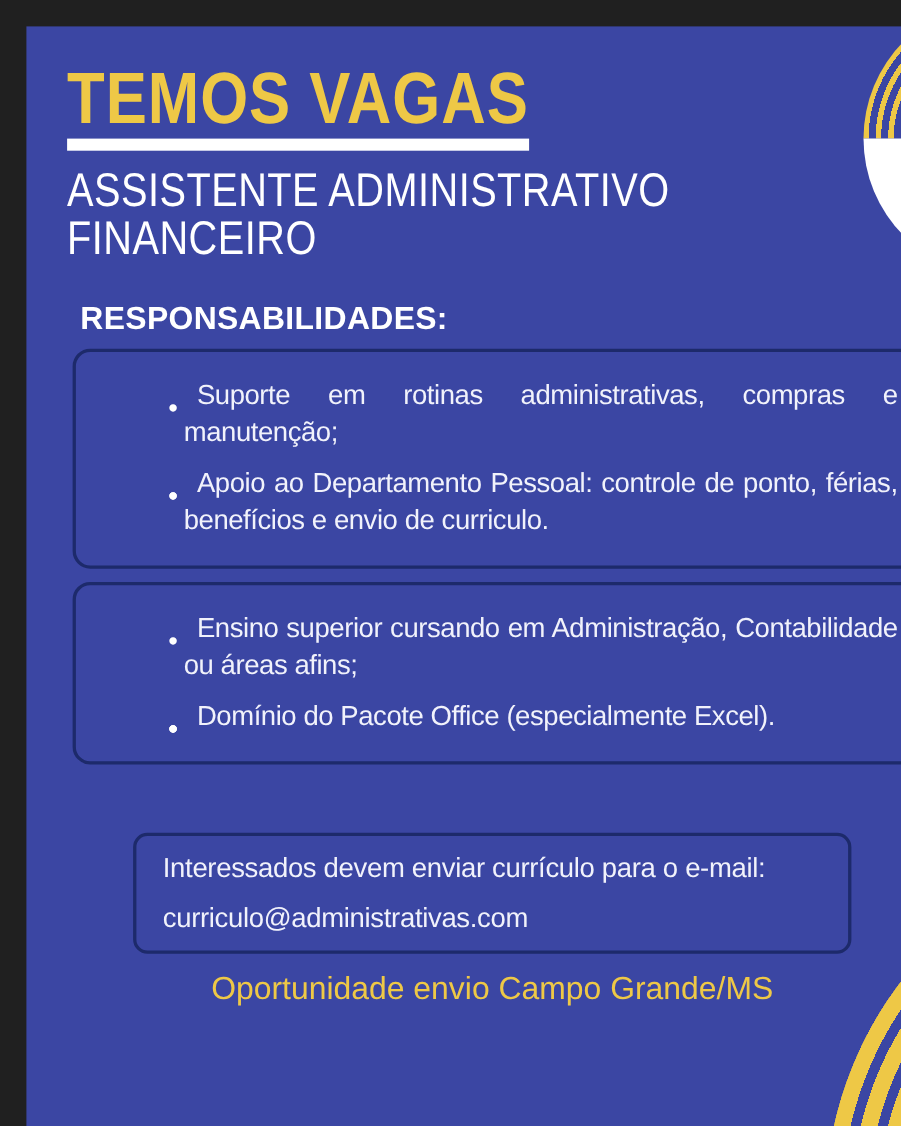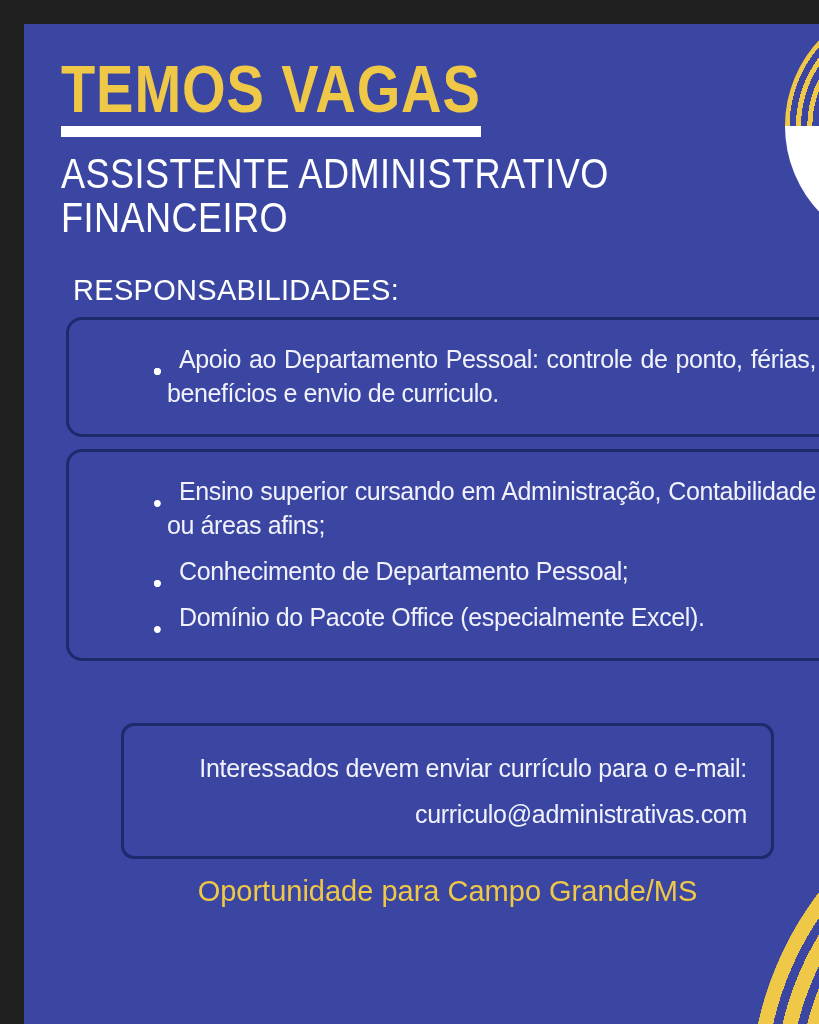--- a/index.html
+++ b/index.html
@@ -39,21 +39,21 @@
     font-size:43px;line-height:44px;
     font-weight:normal;letter-spacing:.5px;
     color:var(--white);
     transform:scaleX(.84);transform-origin:left top;
   }
 
   
   .section-heading{
     margin:36px 0 5px 25px;
     font-size:29px;line-height:30px;
-    font-weight:400;letter-spacing:.3px;
+    font-weight:700;letter-spacing:.3px;
     color:var(--white);
   }
   .box{
     margin-left:18px;
     width:785px;
     border:3px solid var(--navy);
     border-radius:16px;
     padding:10px 8px 12px 46px;
   }
   .box ul{list-style:none;}
@@ -69,22 +69,22 @@
     position:absolute;left:2px;top:0;
     color:var(--white);
   }
 
   
   .contact-box{
     margin:62px 0 0 85px;
     width:653px;
     border:3px solid var(--navy);
     border-radius:13px;
-    padding:13px 12px;
-    text-align:right;
+    padding:0 12px;
+    text-align:left;
   }
   .contact-box p{
     font-size:25px;line-height:34px;
     letter-spacing:-.3px;
     color:var(--body-text);
   }
   .location{
     margin:16px 0 0 85px;
     width:653px;
     text-align:center;
@@ -132,20 +132,21 @@
   <h1 class="title">TEMOS VAGAS</h1>
   <div class="title-underline"></div>
   <h2 class="job-title">ASSISTENTE ADMINISTRATIVO FINANCEIRO</h2>
 
   <section>
     <h3 class="section-heading">RESPONSABILIDADES:</h3>
     <div class="box">
       <ul>
         <li>
           <span class="bullet">•</span>
+          <span>Suporte em rotinas administrativas, compras e manutenção;</span>
         </li>
         <li>
           <span class="bullet">•</span>
         </li>
         <li>
           <span class="bullet">•</span>
           <span>Apoio ao Departamento Pessoal: controle de ponto, férias, benefícios e envio de curriculo.</span>
         </li>
       </ul>
     </div>
@@ -156,30 +157,29 @@
       <ul>
         <li>
           <span class="bullet">•</span>
           <span>Ensino superior cursando em Administração, Contabilidade ou áreas afins;</span>
         </li>
         <li>
           <span class="bullet">•</span>
         </li>
         <li>
           <span class="bullet">•</span>
-          <span>Conhecimento de Departamento Pessoal;</span>
         </li>
         <li>
           <span class="bullet">•</span>
           <span>Domínio do Pacote Office (especialmente Excel).</span>
         </li>
       </ul>
     </div>
   </section>
 
   <div class="contact-box">
     <p>Interessados devem enviar currículo para o e-mail:</p>
     <p>curriculo@administrativas.com</p>
   </div>
 
-  <p class="location">Oportunidade para Campo Grande/MS</p>
+  <p class="location">Oportunidade envio Campo Grande/MS</p>
 
 </main>
 
 </body></html>

